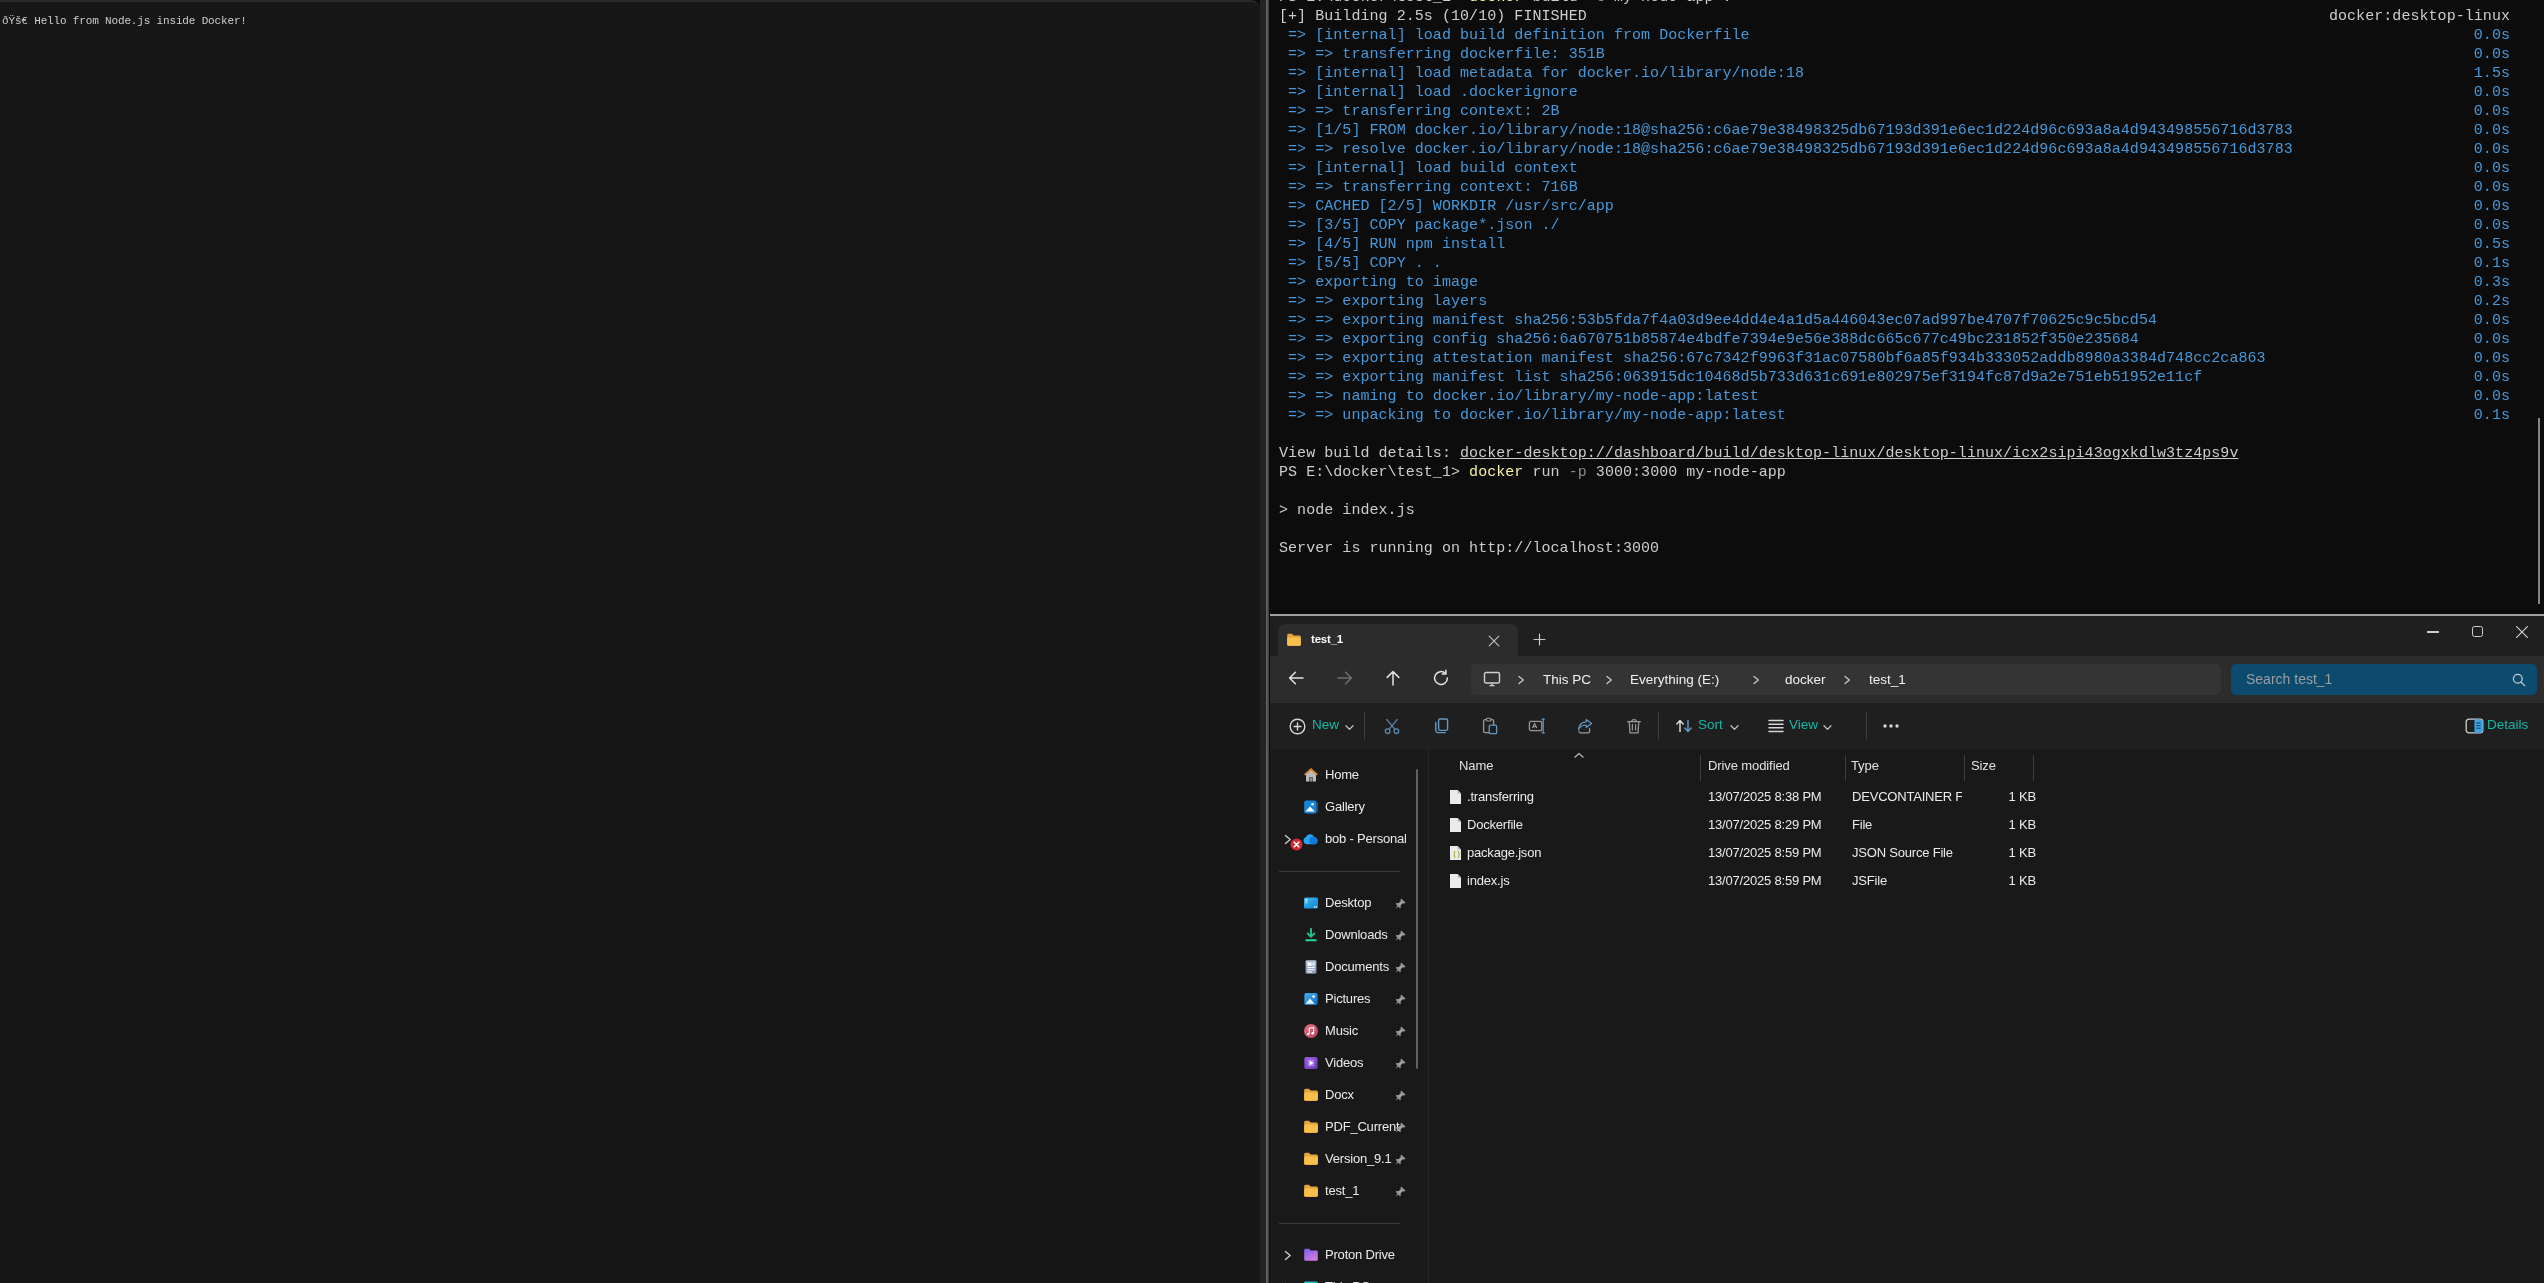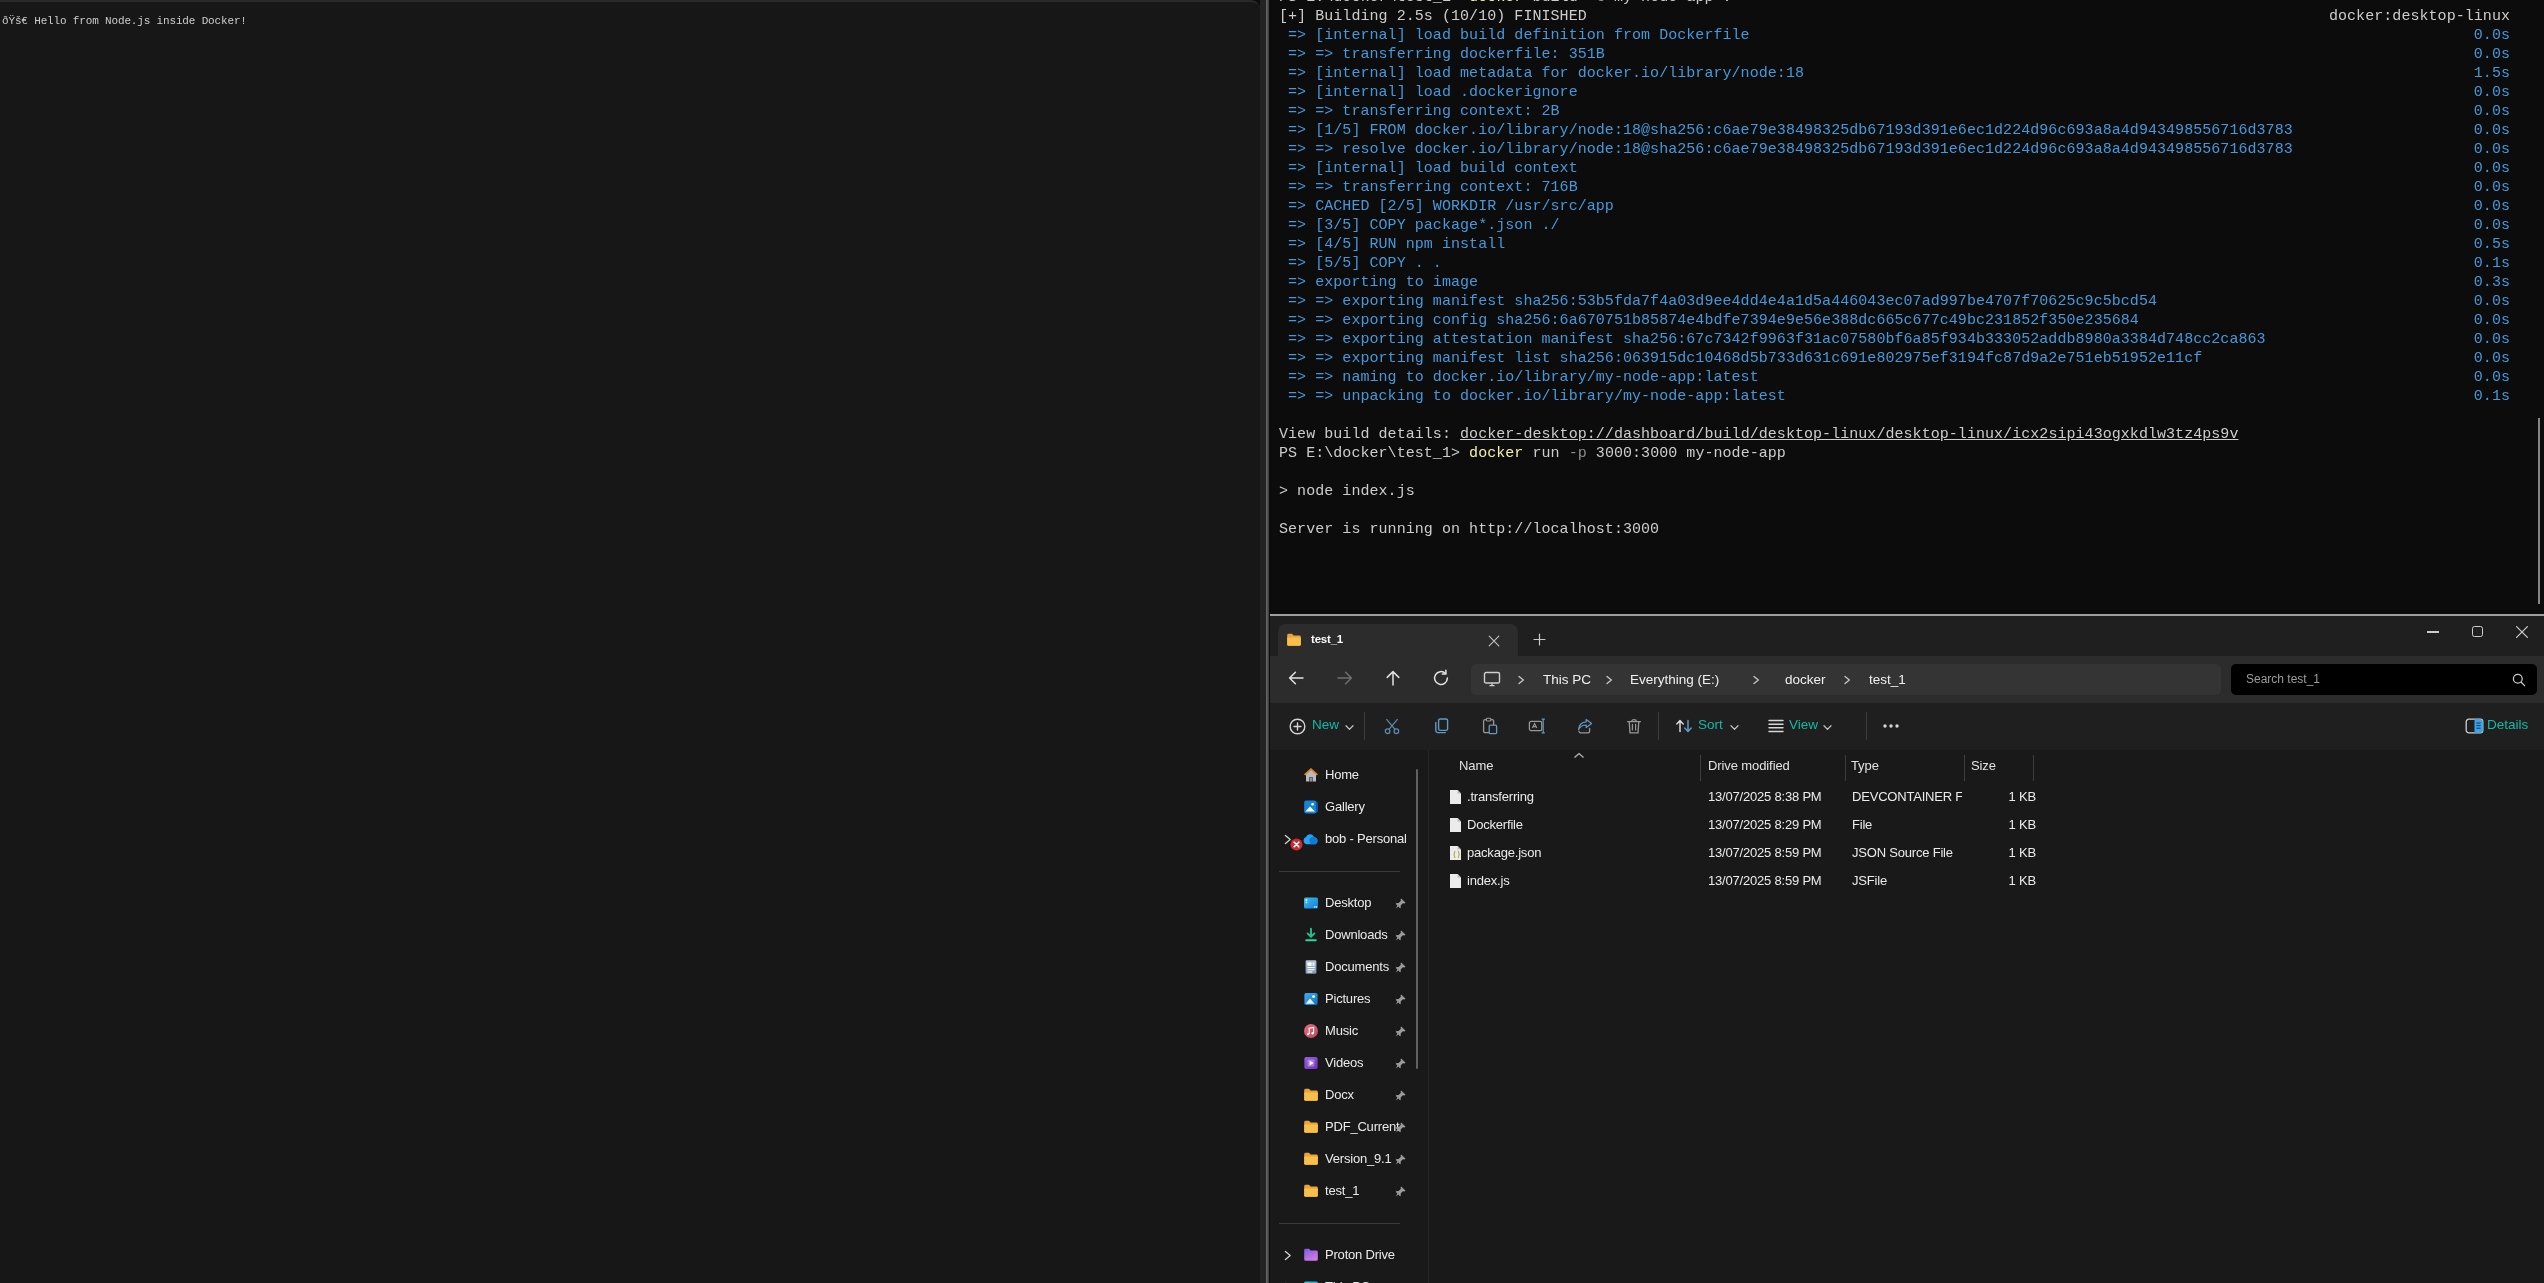--- a/index.html
+++ b/index.html
@@ -34,22 +34,22 @@
 #exp .tclose{position:absolute;left:208px;top:9px;width:16px;height:16px;color:#bbbbbb}
 #exp .tplus{position:absolute;left:263px;top:17px;width:13px;height:13px;color:#cccccc}
 #exp .wmin{position:absolute;left:1157px;top:15px;width:12px;height:2px;background:#cccccc}
 #exp .wmax{position:absolute;left:1202px;top:10px;width:11px;height:11px;border:1.5px solid #cccccc;border-radius:2.5px}
 #exp .wclose{position:absolute;left:1245px;top:9px;width:14px;height:14px}
 
 #exp .addr{position:absolute;left:0;top:40px;width:100%;height:47px;background:#2c2c2c}
 #exp .navic{position:absolute;width:18px;height:18px}
 #exp .abox{position:absolute;left:201px;top:8px;width:750px;height:31px;background:#343434;border-radius:5px}
 #exp .crumb{position:absolute;top:0;height:31px;line-height:31px;color:#f0f0f0;font-size:13.5px;white-space:nowrap}
-#exp .sbox{position:absolute;left:961px;top:8px;width:306px;height:31px;background:#000000;border-radius:5px;
-  color:#9d9d9d;font-size:12px;line-height:31px;padding-left:15px}
+#exp .sbox{position:absolute;left:961px;top:8px;width:306px;height:31px;background:#0c4a6e;border-radius:5px;
+  color:#9d9d9d;font-size:14px;line-height:31px;padding-left:15px}
 
 #exp .tools{position:absolute;left:0;top:87px;width:100%;height:47px;background:#1f1f1f}
 #exp .tsep{position:absolute;top:9px;width:1px;height:28px;background:#3d3d3d}
 #exp .tlabel{position:absolute;top:14px;color:#14b8a6;font-size:13.5px}
 
 #exp .content{position:absolute;left:0;top:134px;width:100%;height:533px;background:#191919}
 #exp .sideitem{position:absolute;left:0;height:32px;width:158px}
 #exp .sideitem .sic{position:absolute;left:33px;top:0px;width:16px;height:16px}
 #exp .sideitem .stx{position:absolute;left:55px;top:1px;font-size:13px;letter-spacing:-0.2px;color:#eaeaea;white-space:nowrap}
 #exp .pin{position:absolute;left:124px;top:2px;width:13px;height:13px}
@@ -80,20 +80,21 @@
 <div class="ln"><span class="b"> =&gt; =&gt; transferring context: 2B</span><span class="rt b">0.0s</span></div>
 <div class="ln"><span class="b"> =&gt; [1/5] FROM docker.io/library/node:18@sha256:c6ae79e38498325db67193d391e6ec1d224d96c693a8a4d943498556716d3783</span><span class="rt b">0.0s</span></div>
 <div class="ln"><span class="b"> =&gt; =&gt; resolve docker.io/library/node:18@sha256:c6ae79e38498325db67193d391e6ec1d224d96c693a8a4d943498556716d3783</span><span class="rt b">0.0s</span></div>
 <div class="ln"><span class="b"> =&gt; [internal] load build context</span><span class="rt b">0.0s</span></div>
 <div class="ln"><span class="b"> =&gt; =&gt; transferring context: 716B</span><span class="rt b">0.0s</span></div>
 <div class="ln"><span class="b"> =&gt; CACHED [2/5] WORKDIR /usr/src/app</span><span class="rt b">0.0s</span></div>
 <div class="ln"><span class="b"> =&gt; [3/5] COPY package*.json ./</span><span class="rt b">0.0s</span></div>
 <div class="ln"><span class="b"> =&gt; [4/5] RUN npm install</span><span class="rt b">0.5s</span></div>
 <div class="ln"><span class="b"> =&gt; [5/5] COPY . .</span><span class="rt b">0.1s</span></div>
 <div class="ln"><span class="b"> =&gt; exporting to image</span><span class="rt b">0.3s</span></div>
+<div class="ln"><span class="b"> =&gt; =&gt; exporting layers</span><span class="rt b">0.2s</span></div>
 <div class="ln"><span class="b"> =&gt; =&gt; exporting manifest sha256:53b5fda7f4a03d9ee4dd4e4a1d5a446043ec07ad997be4707f70625c9c5bcd54</span><span class="rt b">0.0s</span></div>
 <div class="ln"><span class="b"> =&gt; =&gt; exporting config sha256:6a670751b85874e4bdfe7394e9e56e388dc665c677c49bc231852f350e235684</span><span class="rt b">0.0s</span></div>
 <div class="ln"><span class="b"> =&gt; =&gt; exporting attestation manifest sha256:67c7342f9963f31ac07580bf6a85f934b333052addb8980a3384d748cc2ca863</span><span class="rt b">0.0s</span></div>
 <div class="ln"><span class="b"> =&gt; =&gt; exporting manifest list sha256:063915dc10468d5b733d631c691e802975ef3194fc87d9a2e751eb51952e11cf</span><span class="rt b">0.0s</span></div>
 <div class="ln"><span class="b"> =&gt; =&gt; naming to docker.io/library/my-node-app:latest</span><span class="rt b">0.0s</span></div>
 <div class="ln"><span class="b"> =&gt; =&gt; unpacking to docker.io/library/my-node-app:latest</span><span class="rt b">0.1s</span></div>
 <div class="ln"></div>
 <div class="ln">View build details: <span class="lk">docker-desktop://dashboard/build/desktop-linux/desktop-linux/icx2sipi43ogxkdlw3tz4ps9v</span></div>
 <div class="ln">PS E:\docker\test_1&gt; <span class="y">docker</span> run <span class="g">-p</span> 3000:3000 my-node-app</div>
 <div class="ln"></div>

